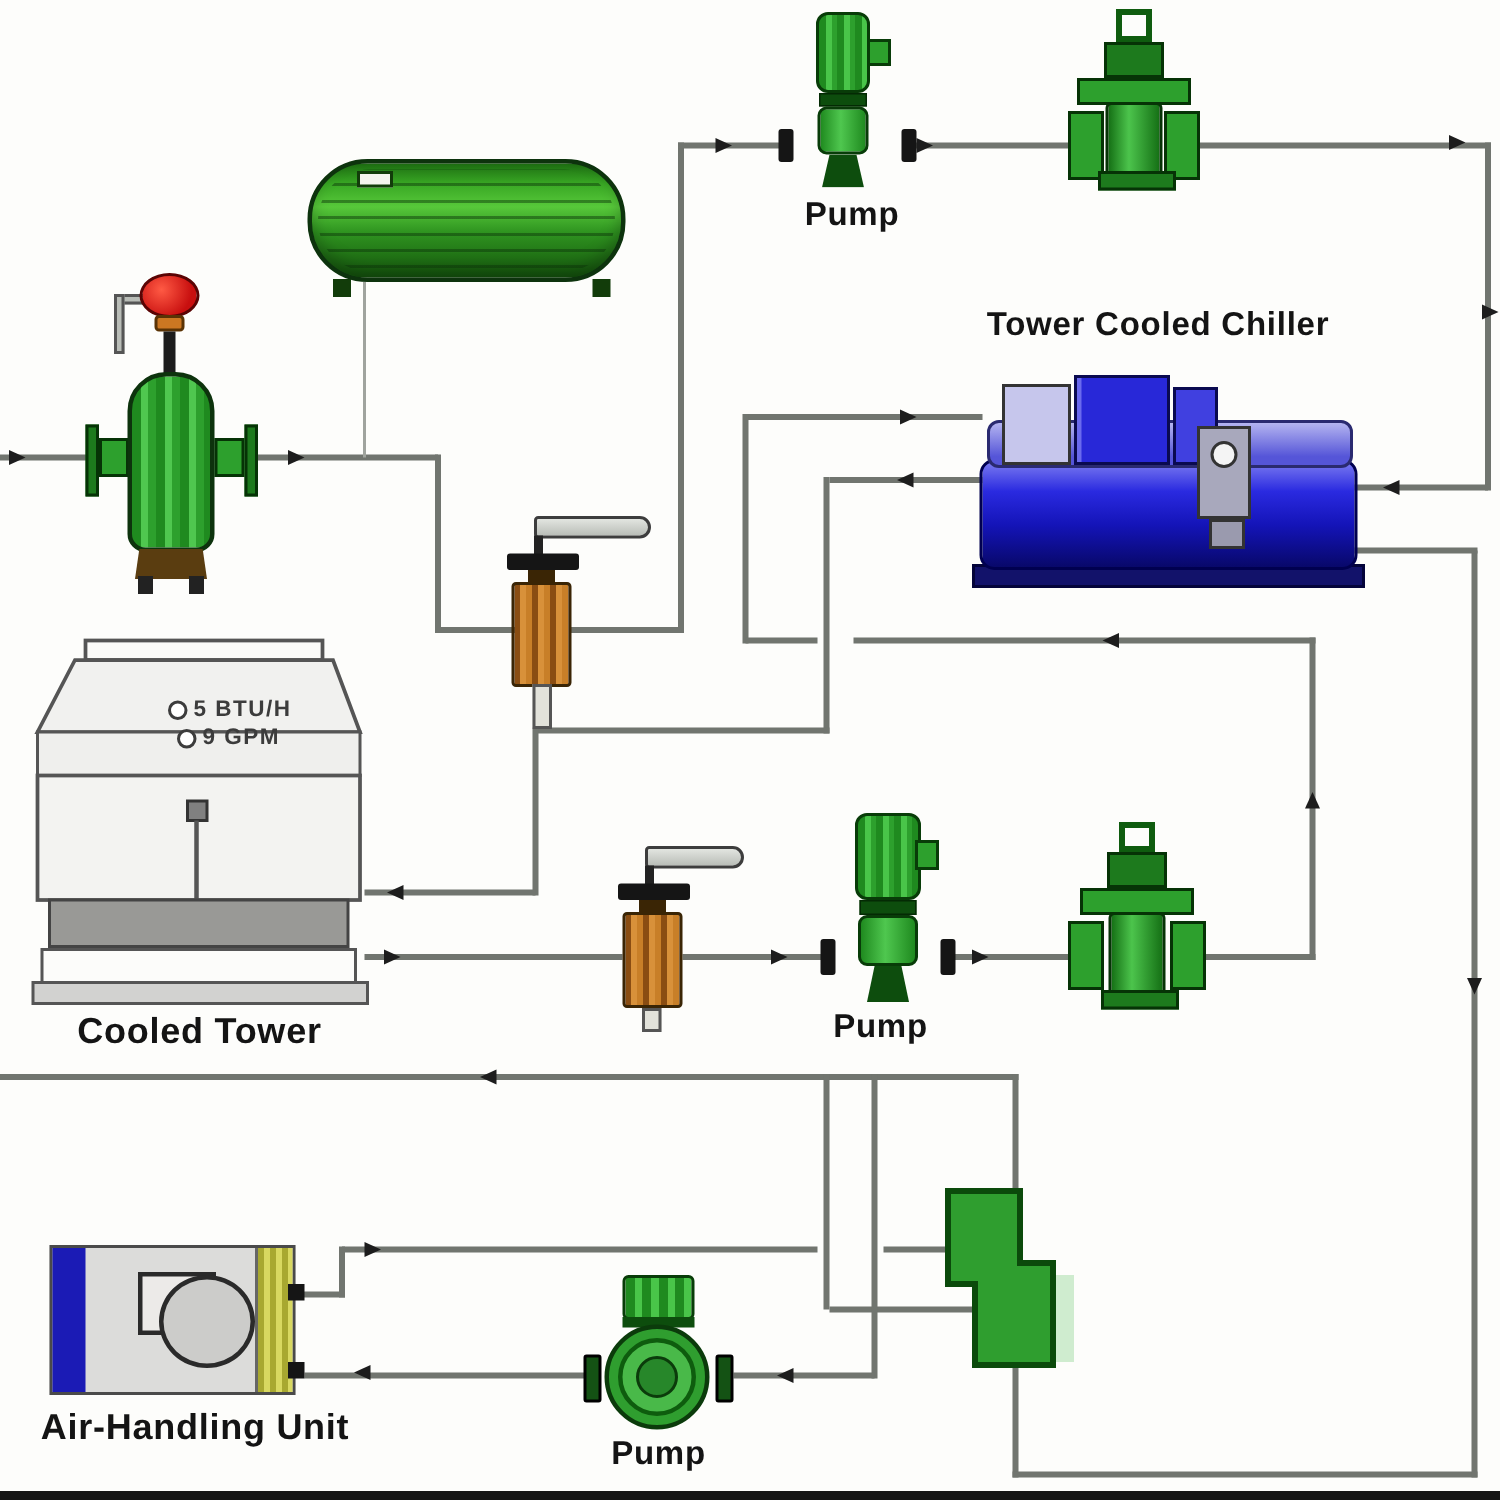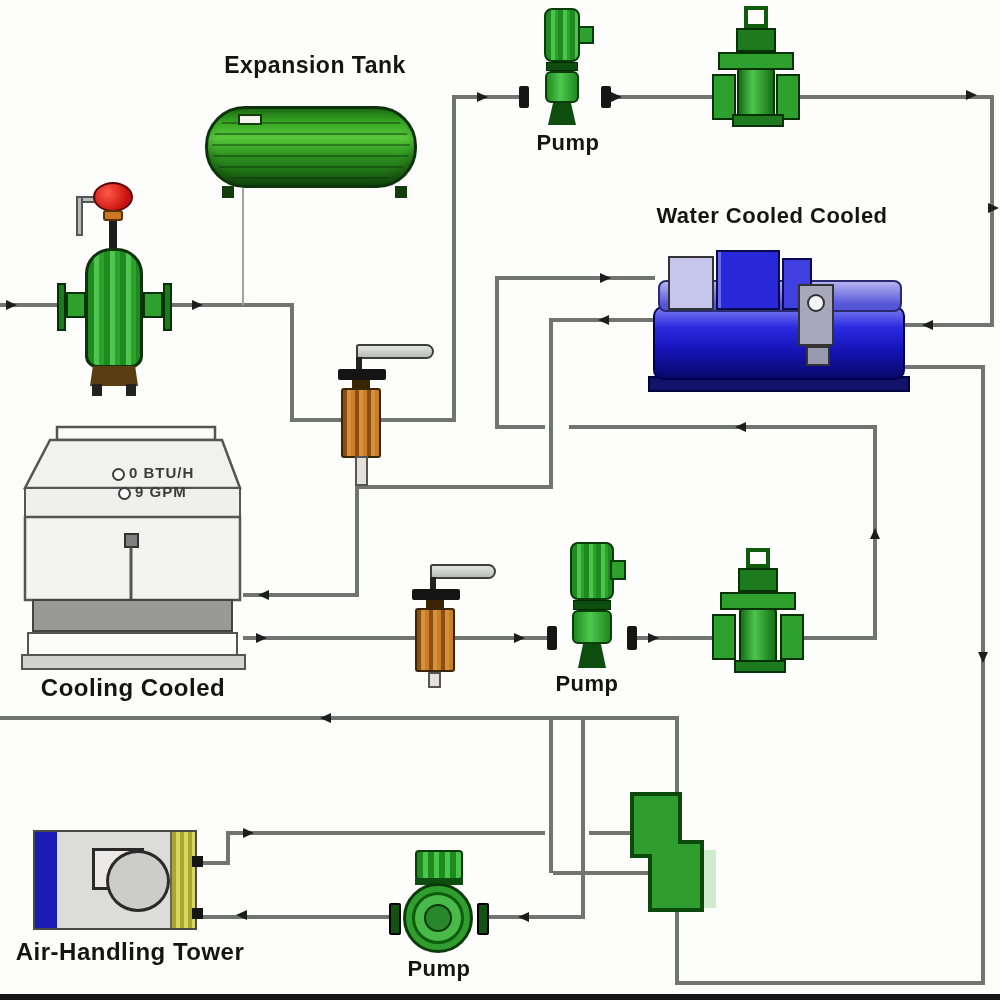--- a/index.html
+++ b/index.html
@@ -242,21 +242,21 @@
       <rect x="7" y="64" width="215" height="29" fill="#efefed" stroke="#555" stroke-width="2"></rect>
       <rect x="7" y="93" width="215" height="83" fill="#f3f3f1" stroke="#555" stroke-width="2.5"></rect>
       <rect x="107" y="110" width="13" height="13" fill="#808080" stroke="#333" stroke-width="2"></rect>
       <line x1="113" y1="123" x2="113" y2="176" stroke="#555" stroke-width="3"></line>
       <rect x="15" y="176" width="199" height="31" fill="#999996" stroke="#444" stroke-width="2"></rect>
       <rect x="10" y="209" width="209" height="22" fill="#fcfcfa" stroke="#555" stroke-width="2"></rect>
       <rect x="4" y="231" width="223" height="14" fill="#d2d2d0" stroke="#555" stroke-width="2"></rect>
     </svg>
   </div>
   <div class="readout" style="left:112px;top:464px">
-    <span class="dot"></span><span>0 BTU/H</span>
+    <span class="dot"></span><span>5 BTU/H</span>
   </div>
   <div class="readout" style="left:118px;top:483px">
     <span class="dot"></span><span>9 GPM</span>
   </div>
 
   <div class="cmp" style="left:330px;top:340px;width:120px;height:150px">
     <div class="bv-bar" style="left:26px;top:4px;width:78px;height:15px"></div>
     <div class="bv-post" style="left:26px;top:17px;width:6px;height:18px"></div>
     <div class="bv-flange" style="left:8px;top:29px;width:48px;height:11px"></div>
     <div class="bv-neck" style="left:22px;top:40px;width:18px;height:8px"></div>
@@ -313,22 +313,21 @@
   <div class="cmp" style="left:385px;top:845px;width:110px;height:115px">
     <div class="p3-motor" style="left:30px;top:5px;width:48px;height:30px"></div>
     <div class="p3-band" style="left:30px;top:33px;width:48px;height:7px"></div>
     <div class="p3-fl" style="left:4px;top:58px;width:12px;height:32px"></div>
     <div class="p3-fl" style="left:92px;top:58px;width:12px;height:32px"></div>
     <div class="p3-c1" style="left:18px;top:38px;width:70px;height:70px"></div>
     <div class="p3-c2" style="left:27px;top:47px;width:52px;height:52px"></div>
     <div class="p3-c3" style="left:39px;top:59px;width:28px;height:28px"></div>
   </div>
 
-  <div class="lbl" style="left:198px;top:52px;width:234px;font-size:23px">Expansion Tank</div>
   <div class="lbl" style="left:523px;top:130px;width:90px;font-size:22px">Pump</div>
-  <div class="lbl" style="left:626px;top:203px;width:292px;font-size:22px">Water Cooled Cooled</div>
-  <div class="lbl" style="left:28px;top:674px;width:210px;font-size:24px">Cooling Cooled</div>
+  <div class="lbl" style="left:626px;top:203px;width:292px;font-size:22px">Tower Cooled Chiller</div>
+  <div class="lbl" style="left:28px;top:674px;width:210px;font-size:24px">Cooled Tower</div>
   <div class="lbl" style="left:542px;top:671px;width:90px;font-size:22px">Pump</div>
-  <div class="lbl" style="left:4px;top:938px;width:252px;font-size:24px">Air-Handling Tower</div>
+  <div class="lbl" style="left:4px;top:938px;width:252px;font-size:24px">Air-Handling Unit</div>
   <div class="lbl" style="left:394px;top:956px;width:90px;font-size:22px">Pump</div>
 
   <div class="bottom-bar"></div>
 </div>
 
 </body></html>

